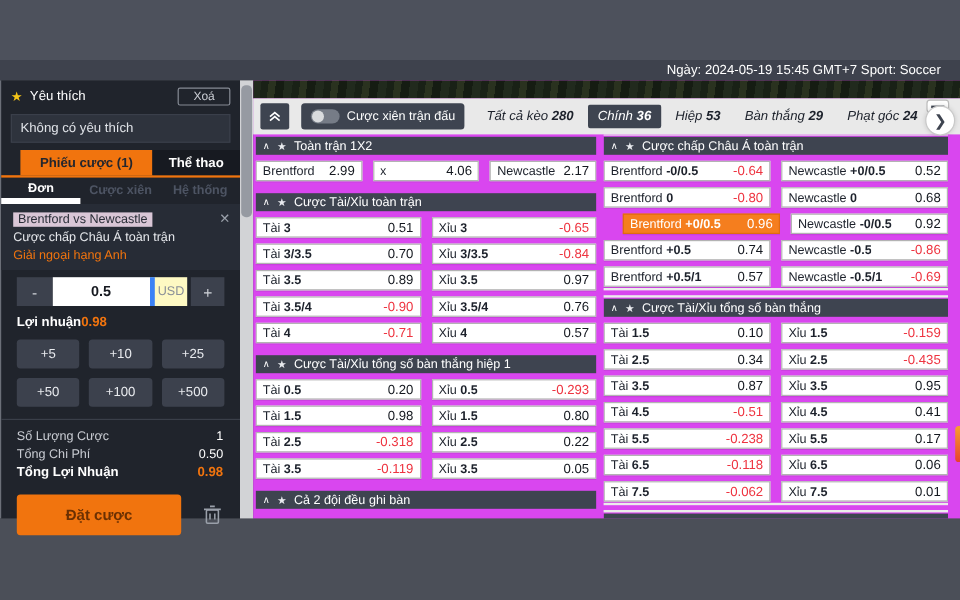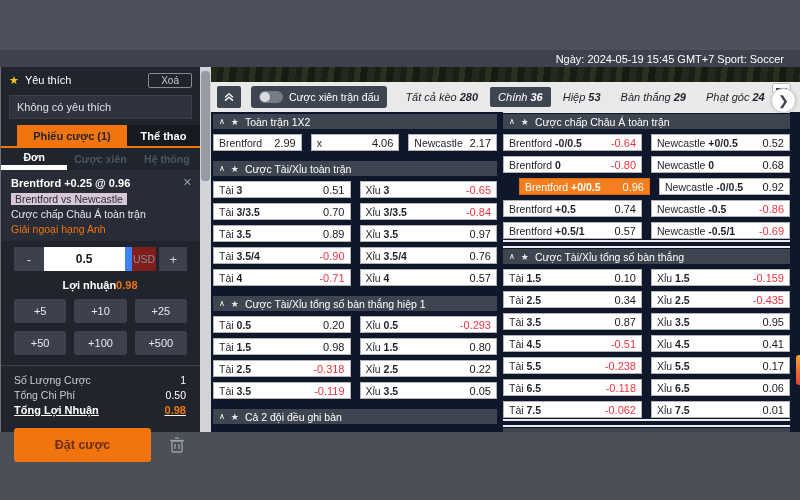--- a/index.html
+++ b/index.html
@@ -29,40 +29,40 @@
   .betcard { background:#272c36; padding:7px 10px 6px 10px; position:relative; }
   .bettitle { color:#fff; font-weight:bold; font-size:11px; margin-bottom:4px; }
   .betclose { position:absolute; right:8px; top:6px; color:#9aa0aa; font-size:11px; cursor:pointer; }
   .betmatch { display:inline-block; background:#d9c6d6; color:#2a2e38; font-size:10.5px; padding:0 4px; margin-bottom:3px; }
   .betmarket { color:#e6e8ec; font-size:10.5px; margin-bottom:3px; }
   .betleague { color:#f1740e; font-size:10.5px; }
   .stakerow { display:flex; margin:6px 13px 0 13px; height:24px; }
   .stakebtn { width:30px; background:#3c414d; color:#cfd2d8; border:none; font-size:13px; cursor:pointer; }
   .stakebtn.plus { width:28px; margin-left:3px; }
   .stakeinput { width:81px; border:none; text-align:center; font-weight:bold; font-size:12px; color:#15181f; background:#fff; font-family:"Liberation Sans",sans-serif;}
-  .stakecur { width:32px; background:#7f1d1d; color:#8a8f98; font-size:10.5px; display:flex; align-items:center; justify-content:center; border-left:7px solid #3b82f6; }
-  .profitrow { display:flex; justify-content:center; margin:8px 14px 0 13px; }
+  .stakecur { width:32px; background:#fef9c3; color:#8a8f98; font-size:10.5px; display:flex; align-items:center; justify-content:center; border-left:4px solid #3b82f6; }
+  .profitrow { display:flex; justify-content:flex-start; margin:8px 14px 0 13px; }
   .profitlabel { color:#fff; font-weight:bold; font-size:11px; }
   .profitval { color:#f1740e; font-weight:bold; font-size:11px; }
   .quickrow { display:flex; gap:8px; margin:8px 13px 0 13px; }
   .quickbtn { flex:1; height:24px; background:#3c414d; color:#e8eaee; border:none; border-radius:3px; font-size:11px; cursor:pointer;}
   .sbdivider { border-top:1px solid #3a3f49; margin:10px 0 8px 0; }
   .sumrow { display:flex; justify-content:space-between; margin:0 14px 3px 13px; font-size:10.5px; color:#c9ccd3;}
-  .sumrow.big { color:#fff; font-weight:bold; font-size:11px; margin-top:3px;text-decoration:underline;}
+  .sumrow.big { color:#fff; font-weight:bold; font-size:11px; margin-top:3px;}
   .sumrow .v { color:#fff; }
   .sumrow .v.hl { color:#f1740e; font-weight:bold; }
   .placerow { display:flex; align-items:center; margin:12px 13px 0 13px; gap:18px;}
   .placebtn { width:137px; height:34px; background:#f1740e; border:none; border-radius:3px;
     color:rgba(84,37,0,0.85); font-weight:bold; font-size:12.5px; cursor:pointer;}
   .trash { width:16px; height:18px; cursor:pointer; }
   
   .vscroll { position:absolute; left:200px; top:67px; width:11px; height:365px; background:#d2d3d6; }
   .vthumb { position:absolute; left:1px; top:4px; width:9px; height:110px; background:#969aa2; border-radius:4px;}
   
-  .content { position:absolute; left:211px; top:67px; width:589px; height:365px; background:#0f172a; }
+  .content { position:absolute; left:211px; top:67px; width:589px; height:365px; background:#d946ef; }
   .banner { position:absolute; left:0; top:0; width:589px; height:15px;
     background: repeating-linear-gradient(97deg, #212a1d 0 7px, #192116 7px 13px, #2a321f 13px 19px, #151c12 19px 26px); }
   .bannericon { position:absolute; right:9px; top:16px; width:19px; height:11px; background:#fff; border-radius:3px; border:1px solid #bbb; z-index:5;}
   .bannericon:after { content:""; position:absolute; left:3px; right:3px; top:4px; height:2px; background:#3e4450; }
   .tabbar { position:absolute; left:0; top:15px; width:589px; height:30px; background:#e9e9e9;
     display:flex; align-items:center; gap:10px; padding:0 6px; overflow:hidden;}
   .collapsebtn { width:24px; height:22px; background:#3e4450; border:none; border-radius:2px;
     display:flex; align-items:center; justify-content:center; cursor:pointer; flex:none;}
   .togglegroup { height:22px; background:#3e4450; border-radius:3px; display:flex; align-items:center;
     padding:0 8px; gap:6px; flex:none; cursor:pointer;}
@@ -120,21 +120,20 @@
     <div class="sbtab active">Phiếu cược (1)</div>
     <div class="sbtab inactive">Thể thao</div>
   </div>
   <div class="subtabs">
     <div class="subtab active">Đơn</div>
     <div class="subtab">Cược xiên</div>
     <div class="subtab">Hệ thống</div>
   </div>
 
   <div class="betcard">
-    <div class="bettitle">Brentford +0.25 @ 0.96</div>
     <span class="betclose">✕</span>
     <div><span class="betmatch">Brentford vs Newcastle</span></div>
     <div class="betmarket">Cược chấp Châu Á toàn trận</div>
     <div class="betleague">Giải ngoại hạng Anh</div>
   </div>
 
   <div class="stakerow">
     <button class="stakebtn">-</button>
     <input class="stakeinput" value="0.5" style="">
     <div class="stakecur">USD</div>

